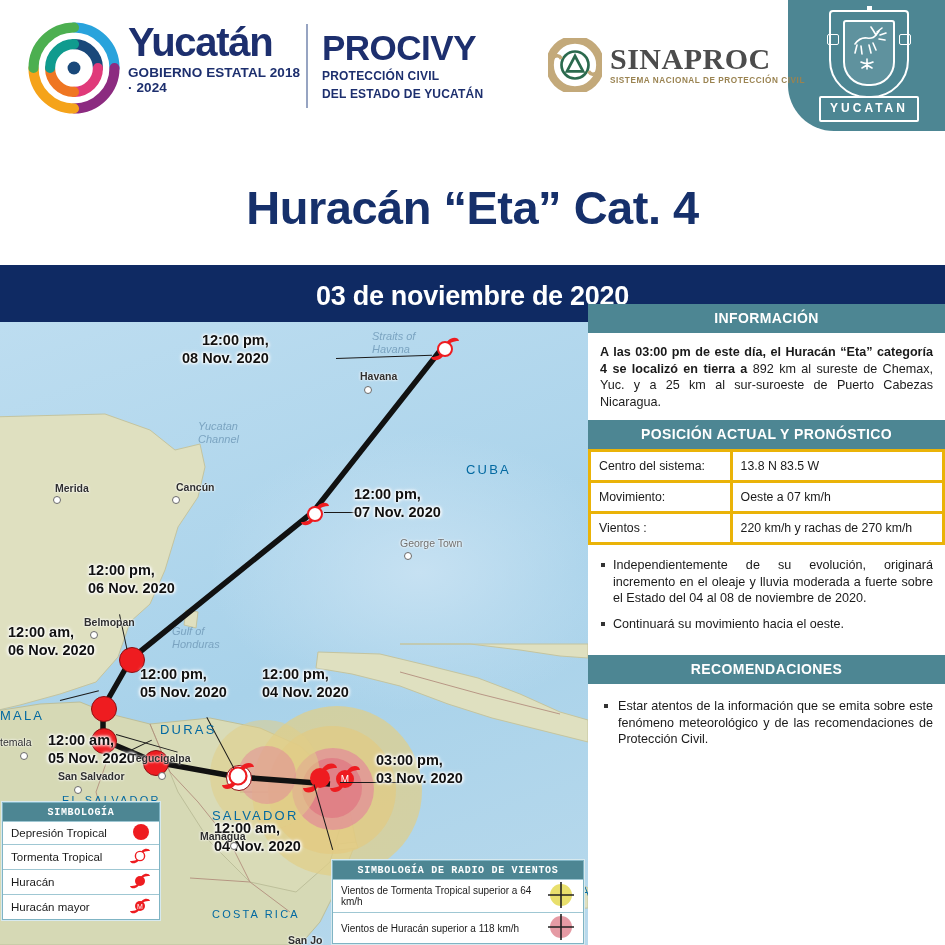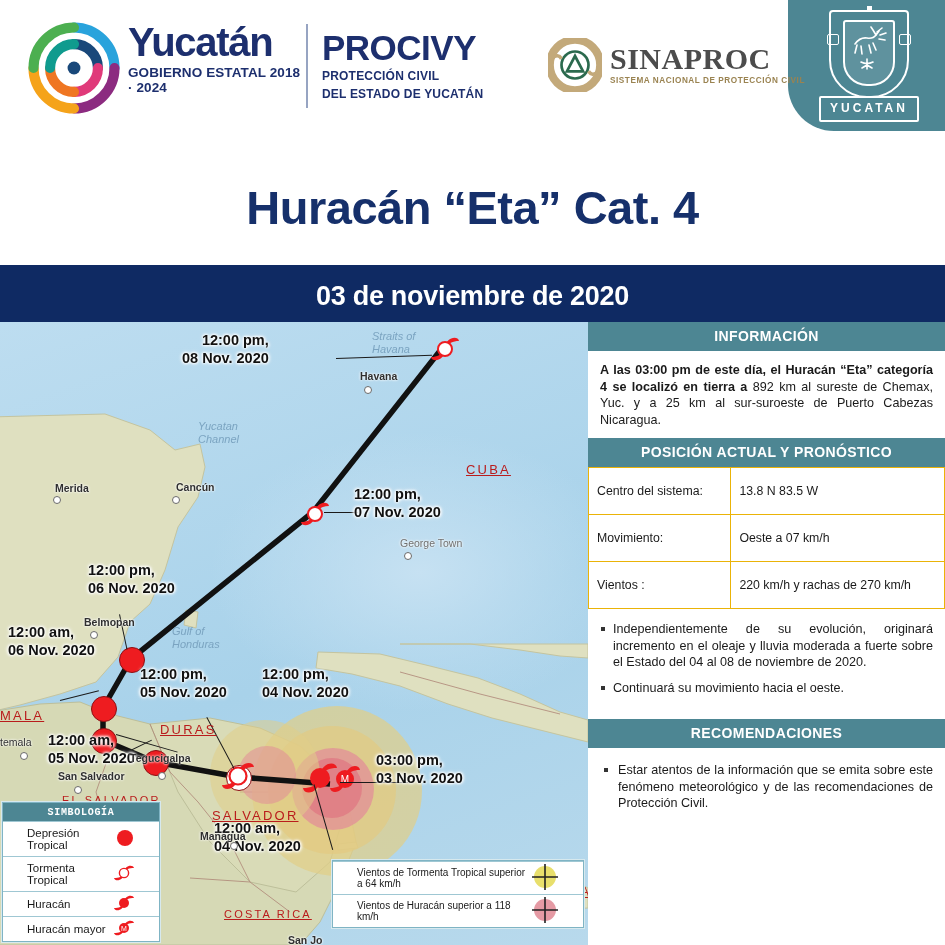--- a/index.html
+++ b/index.html
@@ -62,21 +62,21 @@
 
   
   .map{position:absolute;left:0;top:322px;width:588px;height:623px;overflow:hidden;
     background:#bcdcee;}
   .sea{position:absolute;inset:0;
     background:
       radial-gradient(ellipse 240px 150px at 120px 520px, #cfe5f4 0%, rgba(207,229,244,0) 70%),
       radial-gradient(ellipse 300px 200px at 420px 250px, #c6e1f2 0%, rgba(198,225,242,0) 70%),
       linear-gradient(160deg,#bdddf0 0%,#a8d2ea 55%,#b8d9ec 100%);}
   .map-label{position:absolute;color:#4a4a4a;font-size:10px;white-space:nowrap;}
-  .map-label.country{color:#b91c1c;font-size:13px;letter-spacing:2.2px;text-decoration:underline;}
+  .map-label.country{color:#0369a1;font-size:13px;letter-spacing:2.2px;}
   .map-label.water{color:#7ba4c1;font-style:italic;font-size:11px;line-height:13px;}
   .city-dot{position:absolute;width:6px;height:6px;border:1.4px solid #6b6b6b;border-radius:50%;background:#fff;}
   .city-name{position:absolute;color:#2f2f2f;font-size:10.5px;font-weight:bold;white-space:nowrap;
     text-shadow:0 0 2px #fff,0 0 3px #fff;}
   .node{position:absolute;border-radius:50%;background:#ee1c20;border:1.4px solid #8d0f12;}
   .node.open{background:#ffffff;}
   .leader{position:absolute;background:#1a1a1a;transform-origin:0 50%;height:1px;}
 
   .ttl{position:absolute;color:#111;font-size:14.5px;font-weight:bold;line-height:17.5px;white-space:nowrap;
     text-shadow:0 0 3px #fff,0 0 5px #fff,1px 0 3px #fff,-1px 0 3px #fff;}
@@ -85,32 +85,32 @@
   .cyc{position:absolute;width:30px;height:30px;}
 
   
   .radius{position:absolute;border-radius:50%;}
 
   
   .legend{position:absolute;background:#ffffff;border:1px solid #7fb4c4;box-shadow:0 0 0 1px #d7e9ee;}
   .legend-head{background:#4d8693;color:#fff;font-size:10px;font-weight:bold;letter-spacing:.7px;
     text-align:center;padding:4px 0 3px;font-family:Liberation Mono, monospace;}
   .legend-row{display:flex;align-items:center;justify-content:space-between;
-    border-top:1px solid #9fc7d3;padding:0 24px;font-size:11.5px;color:#1a1a1a;}
+    border-top:1px solid #9fc7d3;padding:0 8px;font-size:11.5px;color:#1a1a1a;}
   .legend-row span.lbl{padding:5px 0;}
 
   
-  .panel{position:absolute;left:588px;top:322px;width:357px;height:623px;background:#ffffff;}
+  .panel{position:absolute;left:588px;top:304px;width:357px;height:623px;background:#ffffff;}
   .sec-head{background:#4d8693;color:#ffffff;text-align:center;font-size:14px;font-weight:bold;
     letter-spacing:.4px;padding:6px 0 7px;}
   .sec-body{padding:11px 12px 10px 12px;font-size:12.6px;color:#1a1a1a;line-height:16.5px;
     text-align:justify;}
   .sec-body b{font-weight:bold;}
   table.posicion{width:100%;border-collapse:collapse;font-size:12.3px;color:#1a1a1a;}
-  table.posicion td{border:1px solid #eab308;padding:16px 8px;vertical-align:middle;}
+  table.posicion td{border:3px solid #eab308;padding:7px 8px;vertical-align:middle;}
   table.posicion td.k{width:40%;}
   ul.bul{margin:0;padding:0;list-style:none;}
   ul.bul li{position:relative;padding-left:13px;margin-bottom:9px;text-align:justify;
     font-size:12.6px;line-height:16.5px;color:#1a1a1a;}
   ul.bul li:before{content:"";position:absolute;left:1px;top:6px;width:4px;height:4px;background:#333;}
   ul.bul.rec li{padding-left:18px;margin-bottom:11px;}
   ul.bul.rec li:before{left:4px;top:6px;}
 </style>
 </head>
 <body>
@@ -328,21 +328,21 @@
       <div>Gulf of</div>
       <div>Honduras</div>
     </div>
 
     <div class="map-label country" style="left:466px;top:140px;">CUBA</div>
     <div class="map-label country" style="left:548px;top:562px;">JAMAICA</div>
     <div class="map-label country" style="left:0px;top:386px;">MALA</div>
     <div class="map-label country" style="left:160px;top:400px;">DURAS</div>
     <div class="map-label country" style="left:212px;top:486px;">SALVADOR</div>
     <div class="map-label country" style="left:62px;top:472px;font-size:11px;">EL SALVADOR</div>
-    <div class="map-label country" style="left:224px;top:586px;font-size:11px;">COSTA RICA</div>
+    <div class="map-label country" style="left:212px;top:586px;font-size:11px;">COSTA RICA</div>
 
     <div class="city-name" style="left:360px;top:48px;">Havana</div>
     <div class="city-dot" style="left:364px;top:64px;"></div>
 
     <div class="city-name" style="left:55px;top:160px;">Merida</div>
     <div class="city-dot" style="left:53px;top:174px;"></div>
 
     <div class="city-name" style="left:176px;top:159px;">Cancún</div>
     <div class="city-dot" style="left:172px;top:174px;"></div>
 
@@ -407,20 +407,21 @@
             <path d="M11 11 C11 3, 20 2, 21 6 C16 6, 13 7, 11 11Z" fill="#ee1c20"></path>
             <path d="M11 11 C11 19, 2 20, 1 16 C6 16, 9 15, 11 11Z" fill="#ee1c20"></path>
             <circle cx="11" cy="11" r="5" fill="#ee1c20"></circle>
             <text x="11" y="14" font-size="7" fill="#ffffff" text-anchor="middle" font-family="Liberation Sans, sans-serif">M</text>
           </svg>
         </span>
       </div>
     </div>
 
     <div class="legend" style="left:332px;top:538px;width:250px;">
+      <div class="legend-head">SIMBOLOGÍA  DE RADIO DE VIENTOS</div>
 
       <div class="legend-row">
         <span class="lbl" style="font-size:10px;">Vientos de Tormenta Tropical superior a 64 km/h</span>
         <span>
           <svg width="28" height="28" viewBox="0 0 28 28">
             <circle cx="14" cy="14" r="11" fill="#e8df6c"></circle>
             <path d="M14 1 V27 M1 14 H27" stroke="#222" stroke-width="1.6"></path>
           </svg>
         </span>
       </div>

